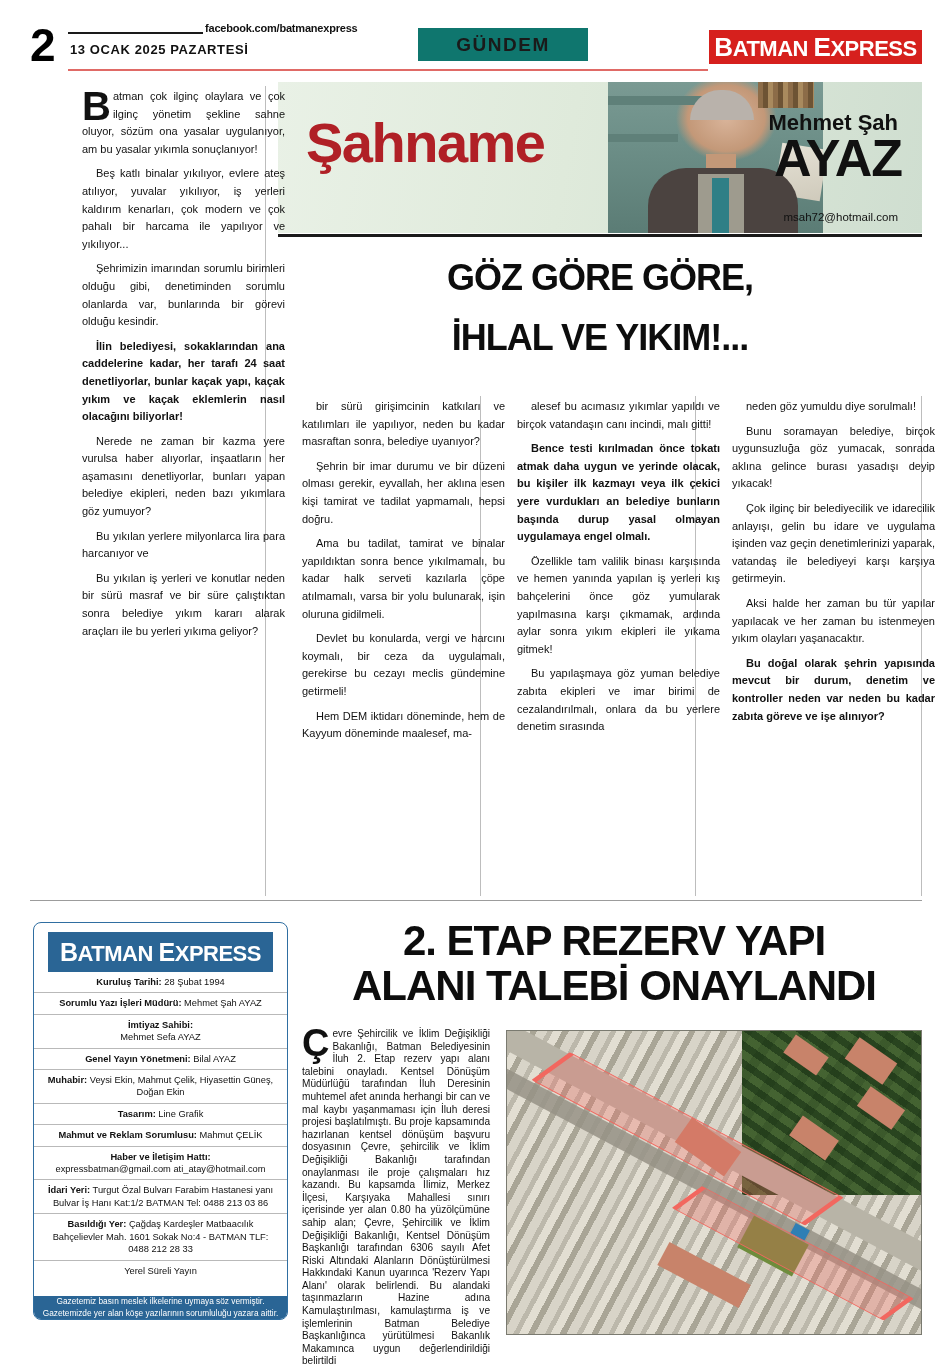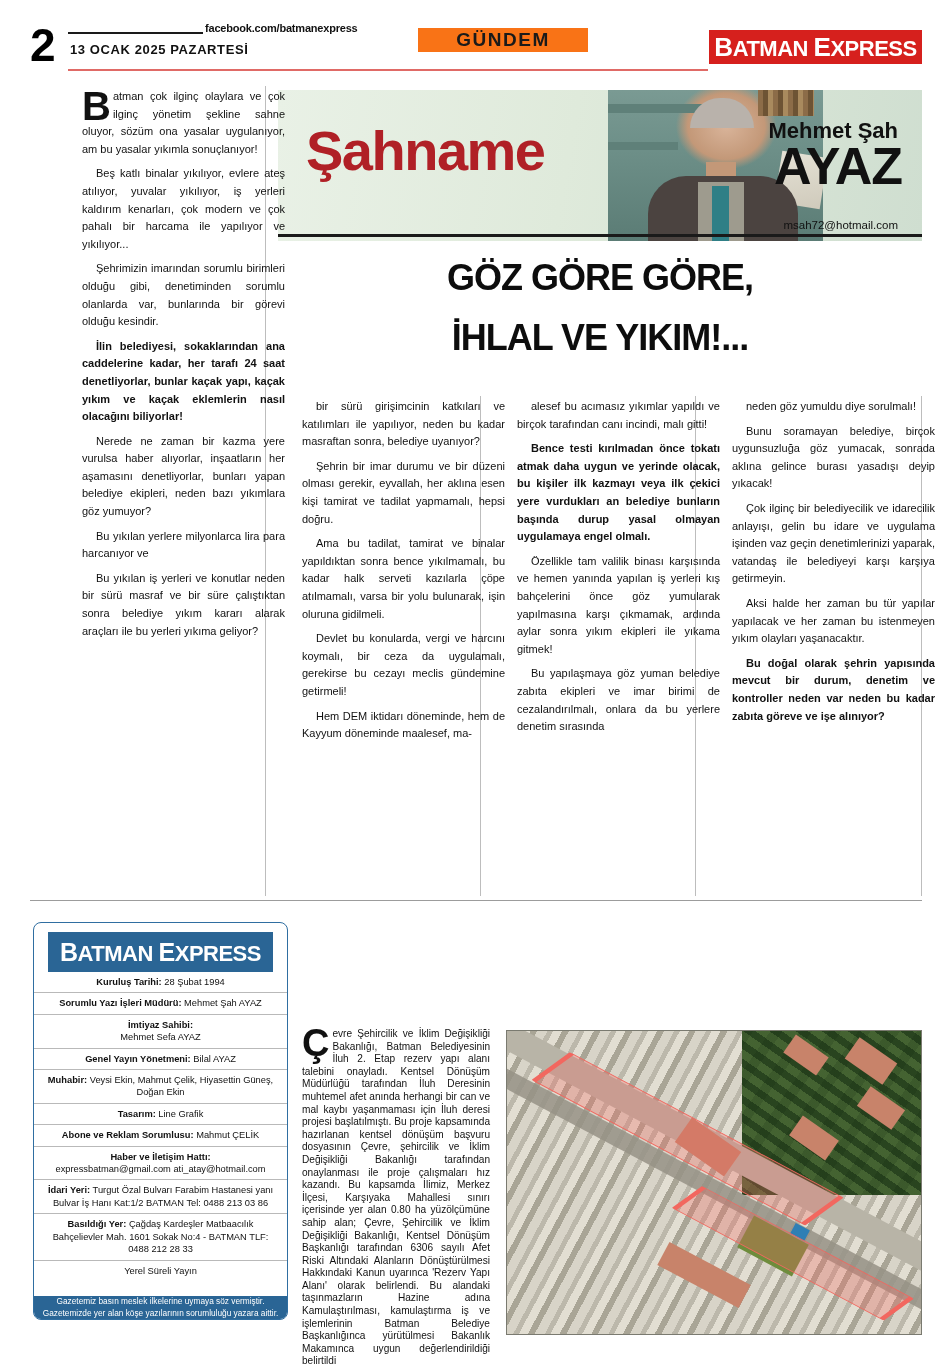--- a/index.html
+++ b/index.html
@@ -21,41 +21,40 @@
   .rule-short{position:absolute;left:68px;top:32px;width:135px;height:2px;background:#1a1a1a;}
   .fb{
     position:absolute;left:205px;top:22px;
     font-size:11px;font-weight:600;color:#111;letter-spacing:-0.2px;
   }
   .dateline{
     position:absolute;left:70px;top:42px;
     font-size:13px;font-weight:bold;letter-spacing:0.6px;color:#111;
   }
   .gundem-box{
-    position:absolute;left:418px;top:28px;width:170px;height:24px;
-    background:#f97316;display:flex;align-items:center;justify-content:center;
+    position:absolute;left:418px;top:28px;width:170px;height:33px;
+    background:#0f766e;display:flex;align-items:center;justify-content:center;
   }
   .gundem-box span{font-size:19px;font-weight:600;letter-spacing:1.5px;color:#1a1a1a;}
   .masthead-top{
     position:absolute;left:709px;top:30px;width:213px;height:34px;
     background:#d6201d;display:flex;align-items:center;justify-content:center;
   }
   .masthead-top span{
     color:#fff;font-weight:bold;font-size:22px;letter-spacing:-0.5px;
     font-variant:small-caps;text-transform:uppercase;white-space:nowrap;
   }
   .masthead-top .big{font-size:26px;}
   .redline{position:absolute;left:68px;top:69px;width:640px;height:2px;background:#e06a66;}
 
   
   .banner{
     position:absolute;left:278px;top:82px;width:644px;height:151px;
     background:linear-gradient(100deg,#e9f1e6 0%,#dfeadb 45%,#cfded0 100%);
     overflow:hidden;
-    margin-top:8px;
   }
   .banner-title{
     position:absolute;left:28px;top:28px;
     font-size:56px;font-weight:bold;color:#b02026;
     font-family:"Liberation Sans",sans-serif;letter-spacing:-1.5px;
   }
   .portrait{
     position:absolute;left:330px;top:0;width:215px;height:151px;
     background:
       radial-gradient(ellipse 70px 60px at 55% 24%, #d9b49a 0%, #c39878 55%, rgba(195,152,120,0) 72%),
@@ -268,21 +267,21 @@
       <p>Bu yıkılan iş yerleri ve konutlar neden bir sürü masraf ve bir süre çalıştıktan sonra belediye yıkım kararı alarak araçları ile bu yerleri yıkıma geliyor?</p>
     </div>
   <div class="col" id="col2">
       <p>bir sürü girişimcinin katkıları ve katılımları ile yapılıyor, neden bu kadar masraftan sonra, belediye uyanıyor?</p>
       <p>Şehrin bir imar durumu ve bir düzeni olması gerekir, eyvallah, her aklına esen kişi tamirat ve tadilat yapmamalı, hepsi doğru.</p>
       <p>Ama bu tadilat, tamirat ve binalar yapıldıktan sonra bence yıkılmamalı, bu kadar halk serveti kazılarla çöpe atılmamalı, varsa bir yolu bulunarak, işin oluruna gidilmeli.</p>
       <p>Devlet bu konularda, vergi ve harcını koymalı, bir ceza da uygulamalı, gerekirse bu cezayı meclis gündemine getirmeli!</p>
       <p>Hem DEM iktidarı döneminde, hem de Kayyum döneminde maalesef, ma-</p>
     </div>
   <div class="col" id="col3">
-      <p>alesef bu acımasız yıkımlar yapıldı ve birçok tarafından canı incindi, malı gitti!</p>
+      <p>alesef bu acımasız yıkımlar yapıldı ve birçok vatandaşın canı incindi, malı gitti!</p>
       <p class="b">Bence testi kırılmadan önce tokatı atmak daha uygun ve yerinde olacak, bu kişiler ilk kazmayı veya ilk çekici yere vurdukları an belediye bunların başında durup yasal olmayan uygulamaya engel olmalı.</p>
       <p>Özellikle tam valilik binası karşısında ve hemen yanında yapılan iş yerleri kış bahçelerini önce göz yumularak yapılmasına karşı çıkmamak, ardında aylar sonra yıkım ekipleri ile yıkama gitmek!</p>
       <p>Bu yapılaşmaya göz yuman belediye zabıta ekipleri ve imar birimi de cezalandırılmalı, onlara da bu yerlere denetim sırasında</p>
     </div>
   <div class="col" id="col4">
       <p>neden göz yumuldu diye sorulmalı!</p>
       <p>Bunu soramayan belediye, birçok uygunsuzluğa göz yumacak, sonrada aklına gelince burası yasadışı deyip yıkacak!</p>
       <p>Çok ilginç bir belediyecilik ve idarecilik anlayışı, gelin bu idare ve uygulama işinden vaz geçin denetimlerinizi yaparak, vatandaş ile belediyeyi karşı karşıya getirmeyin.</p>
       <p>Aksi halde her zaman bu tür yapılar yapılacak ve her zaman bu istenmeyen yıkım olayları yaşanacaktır.</p>
       <p class="b">Bu doğal olarak şehrin yapısında mevcut bir durum, denetim ve kontroller neden var neden bu kadar zabıta göreve ve işe alınıyor?</p>
@@ -292,32 +291,36 @@
     <div class="infobox-logo">
       <span><span style="font-size:25px">B</span>ATMAN&nbsp;<span style="font-size:25px">E</span>XPRESS</span>
     </div>
     <div id="infobox-rows">
         <div class="ib-row"><b>Kuruluş Tarihi:</b><span> 28 Şubat 1994</span></div>
         <div class="ib-row"><b>Sorumlu Yazı İşleri Müdürü:</b><span> Mehmet Şah AYAZ</span></div>
         <div class="ib-row"><b>İmtiyaz Sahibi:</b><br><span>Mehmet Sefa AYAZ</span></div>
         <div class="ib-row"><b>Genel Yayın Yönetmeni:</b><span> Bilal AYAZ</span></div>
         <div class="ib-row"><b>Muhabir:</b><span> Veysi Ekin, Mahmut Çelik, Hiyasettin Güneş, Doğan Ekin</span></div>
         <div class="ib-row"><b>Tasarım:</b><span> Line Grafik</span></div>
-        <div class="ib-row"><b>Abone ve Reklam Sorumlusu:</b><span> Mahmut ÇELİK</span></div>
+        <div class="ib-row"><b>Mahmut ve Reklam Sorumlusu:</b><span> Mahmut ÇELİK</span></div>
         <div class="ib-row"><b>Haber ve İletişim Hattı:</b><br><span>expressbatman@gmail.com ati_atay@hotmail.com</span></div>
         <div class="ib-row"><b>İdari Yeri:</b><span> Turgut Özal Bulvarı Farabim Hastanesi yanı Bulvar İş Hanı Kat:1/2 BATMAN Tel: 0488 213 03 86</span></div>
         <div class="ib-row"><b>Basıldığı Yer:</b><span> Çağdaş Kardeşler Matbaacılık Bahçelievler Mah. 1601 Sokak No:4  -  BATMAN TLF: 0488 212 28 33</span></div>
         <div class="ib-row"><span>Yerel Süreli Yayın</span></div>
       </div>
     <div class="ib-foot">
       <div>Gazetemiz basın meslek ilkelerine uymaya söz vermiştir.</div>
       <div>Gazetemizde yer alan köşe yazılarının sorumluluğu yazara aittir.</div>
     </div>
   </div>
 
+  <div class="bhead">
+    <div>2. ETAP REZERV YAPI</div>
+    <div>ALANI TALEBİ ONAYLANDI</div>
+  </div>
   <div class="bbody">Çevre Şehircilik ve İklim Değişikliği Bakanlığı, Batman Belediyesinin İluh 2. Etap rezerv yapı alanı talebini onayladı. Kentsel Dönüşüm Müdürlüğü tarafından İluh Deresinin muhtemel afet anında herhangi bir can ve mal kaybı yaşanmaması için İluh deresi projesi başlatılmıştı. Bu proje kapsamında hazırlanan kentsel dönüşüm başvuru dosyasının Çevre, şehircilik ve İklim Değişikliği Bakanlığı tarafından onaylanması ile proje çalışmaları hız kazandı. Bu kapsamda İlimiz, Merkez İlçesi, Karşıyaka Mahallesi sınırı içerisinde yer alan 0.80 ha yüzölçümüne sahip alan; Çevre, Şehircilik ve İklim Değişikliği Bakanlığı, Kentsel Dönüşüm Başkanlığı tarafından 6306 sayılı Afet Riski Altındaki Alanların Dönüştürülmesi Hakkındaki Kanun uyarınca 'Rezerv Yapı Alanı' olarak belirlendi. Bu alandaki taşınmazların Hazine adına Kamulaştırılması, kamulaştırma iş ve işlemlerinin Batman Belediye Başkanlığınca yürütülmesi Bakanlık Makamınca uygun değerlendirildiği belirtildi</div>
 
   <div class="sat">
     <div class="sat-base"></div>
     <div class="sat-green-tr"></div>
     <div class="sat-road"></div>
     <div class="roof r1"></div>
     <div class="roof r2"></div>
     <div class="roof r3"></div>
     <div class="roof r4"></div>

